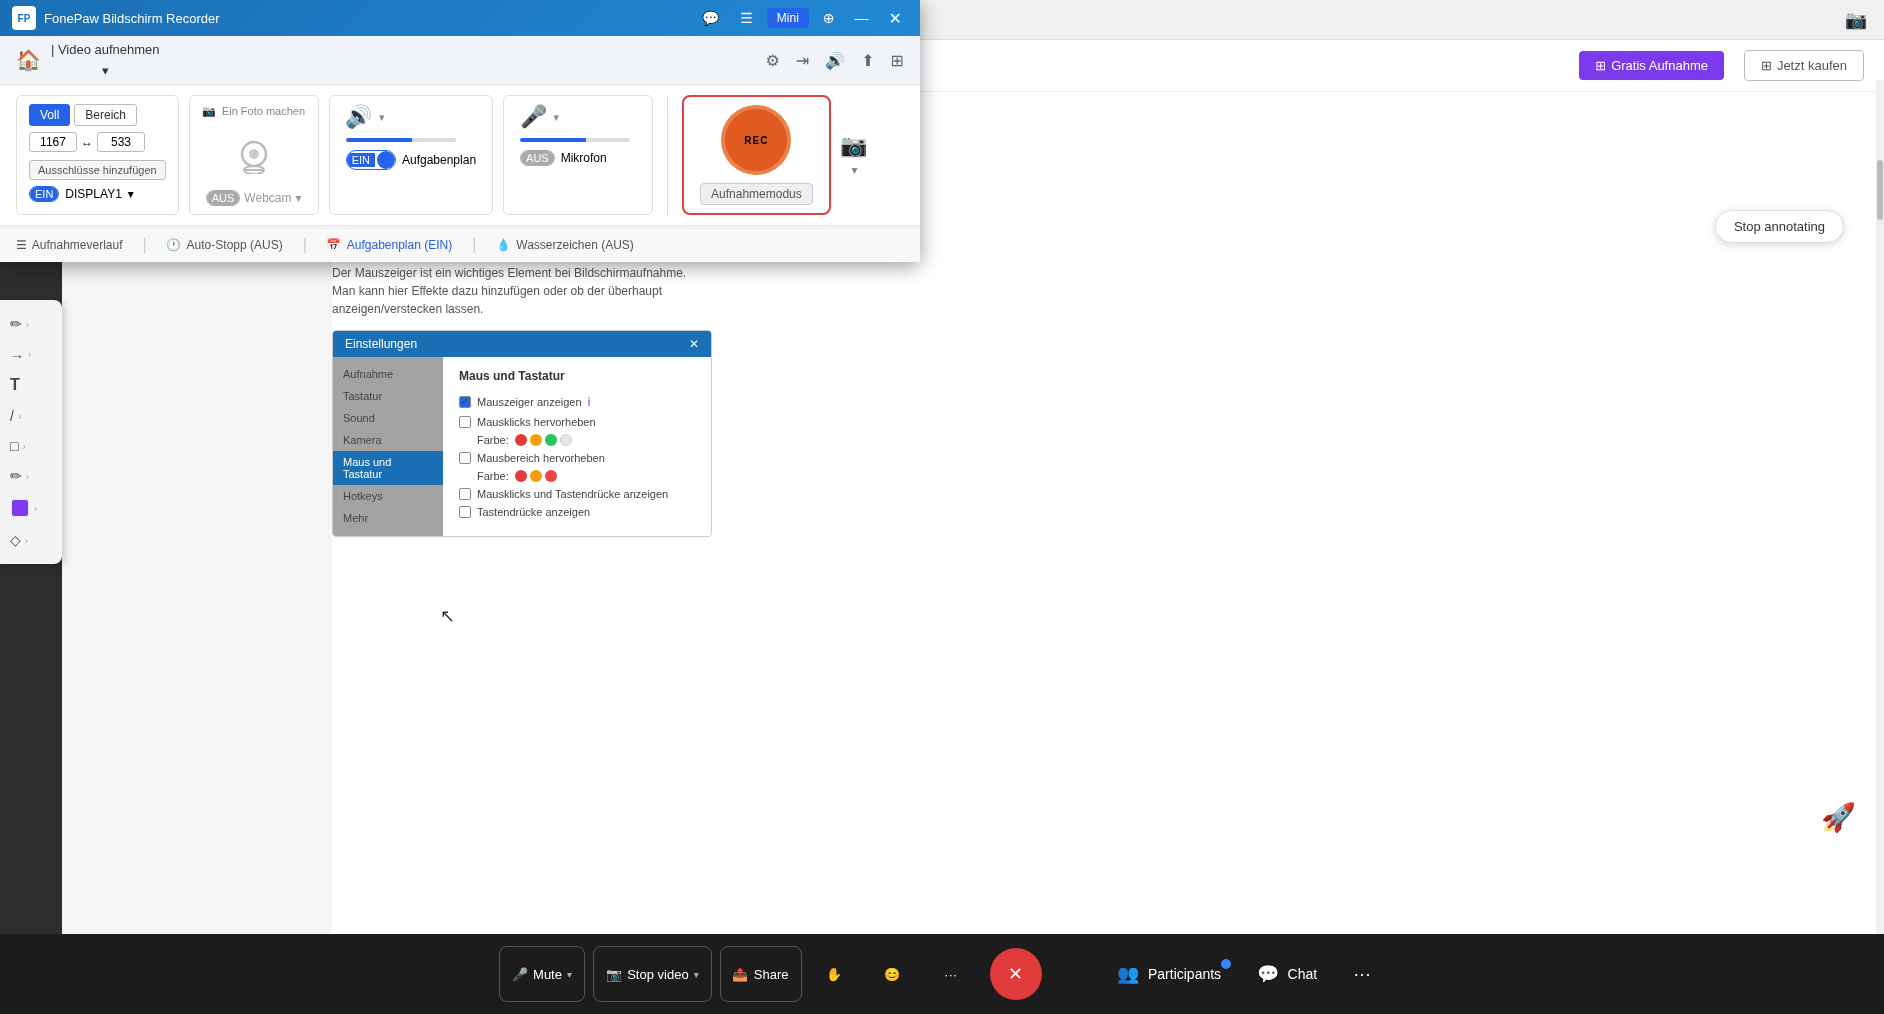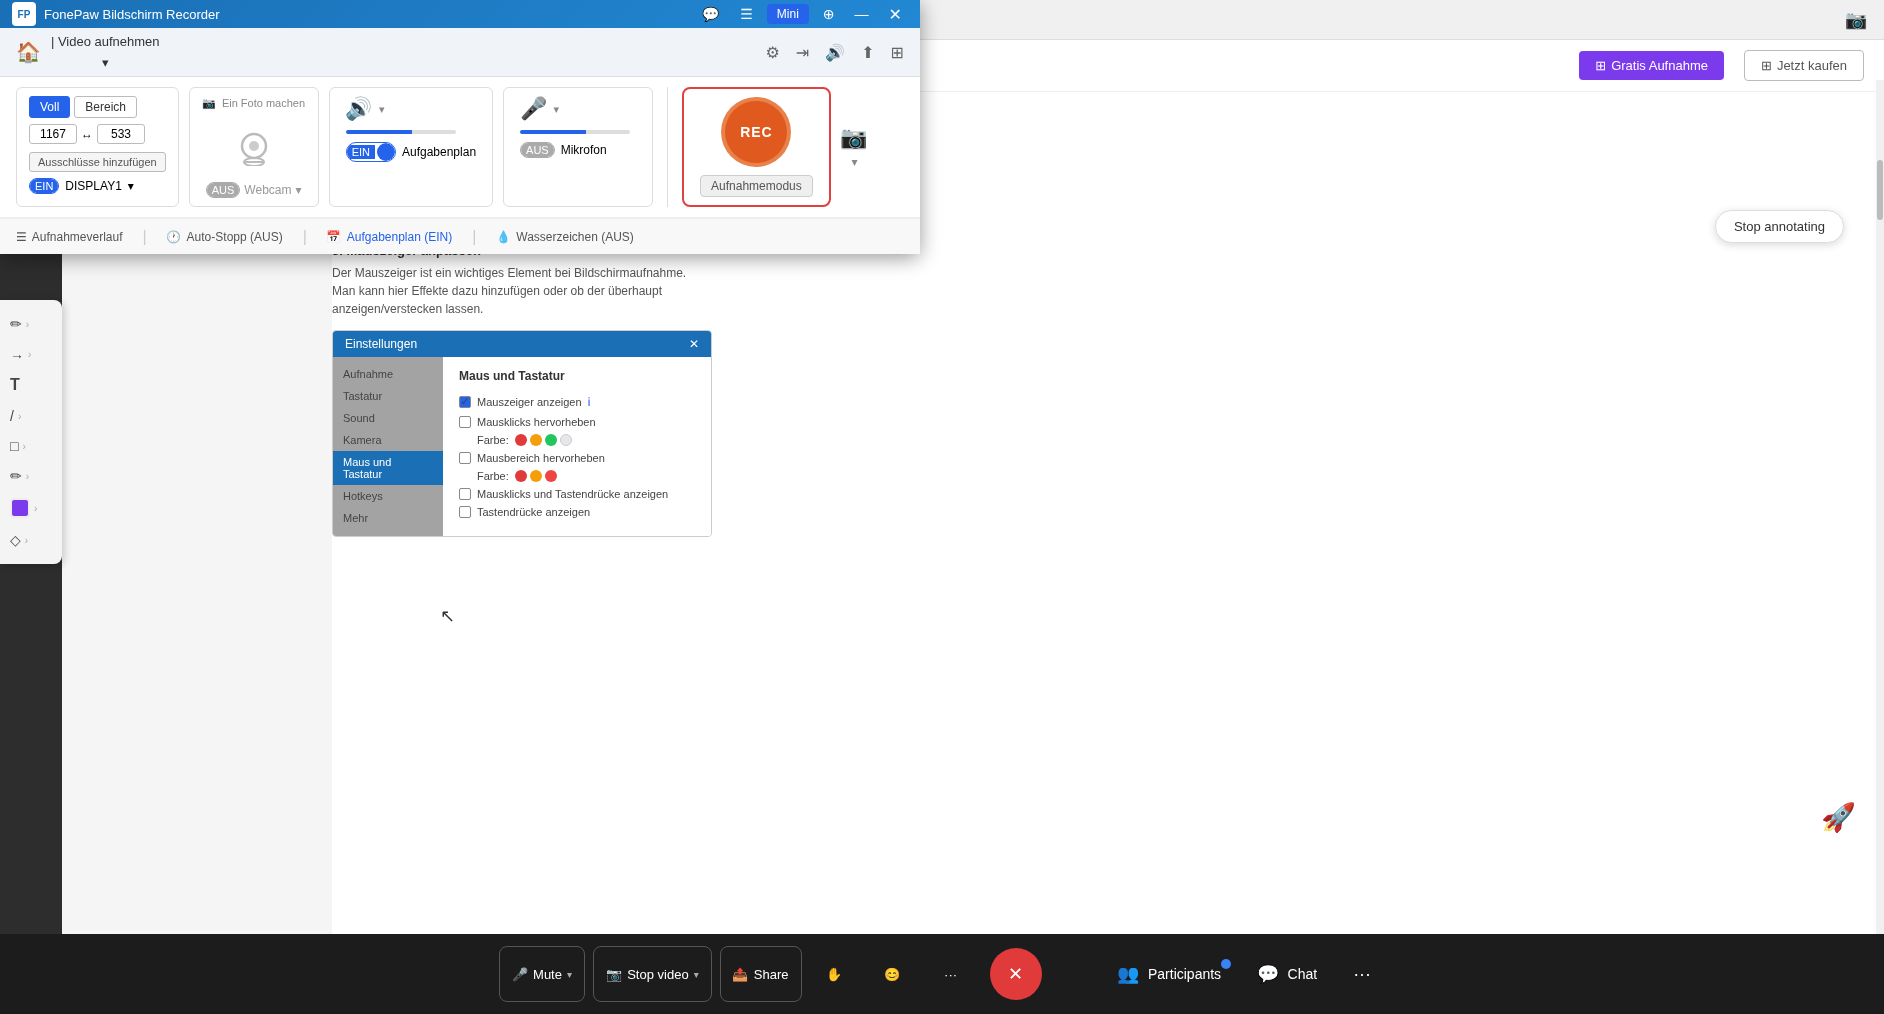--- a/index.html
+++ b/index.html
@@ -94,21 +94,21 @@
       width: 920px;
       background: #fff;
       border-radius: 0 0 8px 8px;
       box-shadow: 0 4px 20px rgba(0,0,0,0.4);
       z-index: 200;
     }
 
     
     .title-bar {
       background: linear-gradient(135deg, #1a6fb5 0%, #2288d4 100%);
-      height: 28px;
+      height: 36px;
       display: flex;
       align-items: center;
       padding: 0 12px;
       border-radius: 0;
     }
     .title-bar-logo {
       width: 24px;
       height: 24px;
       background: #fff;
       border-radius: 4px;
@@ -394,22 +394,22 @@
       letter-spacing: 1px;
     }
     .rec-inner {
       width: 62px;
       height: 62px;
       border-radius: 50%;
       background: #e05a20;
       display: flex;
       align-items: center;
       justify-content: center;
-      color: #ffffff;
-      font-size: 14px;
+      color: #000000;
+      font-size: 10px;
       font-weight: bold;
     }
     .aufnahme-mode {
       font-size: 12px;
       color: #555;
       border: 1px solid #ccc;
       border-radius: 4px;
       padding: 3px 10px;
       cursor: pointer;
     }

